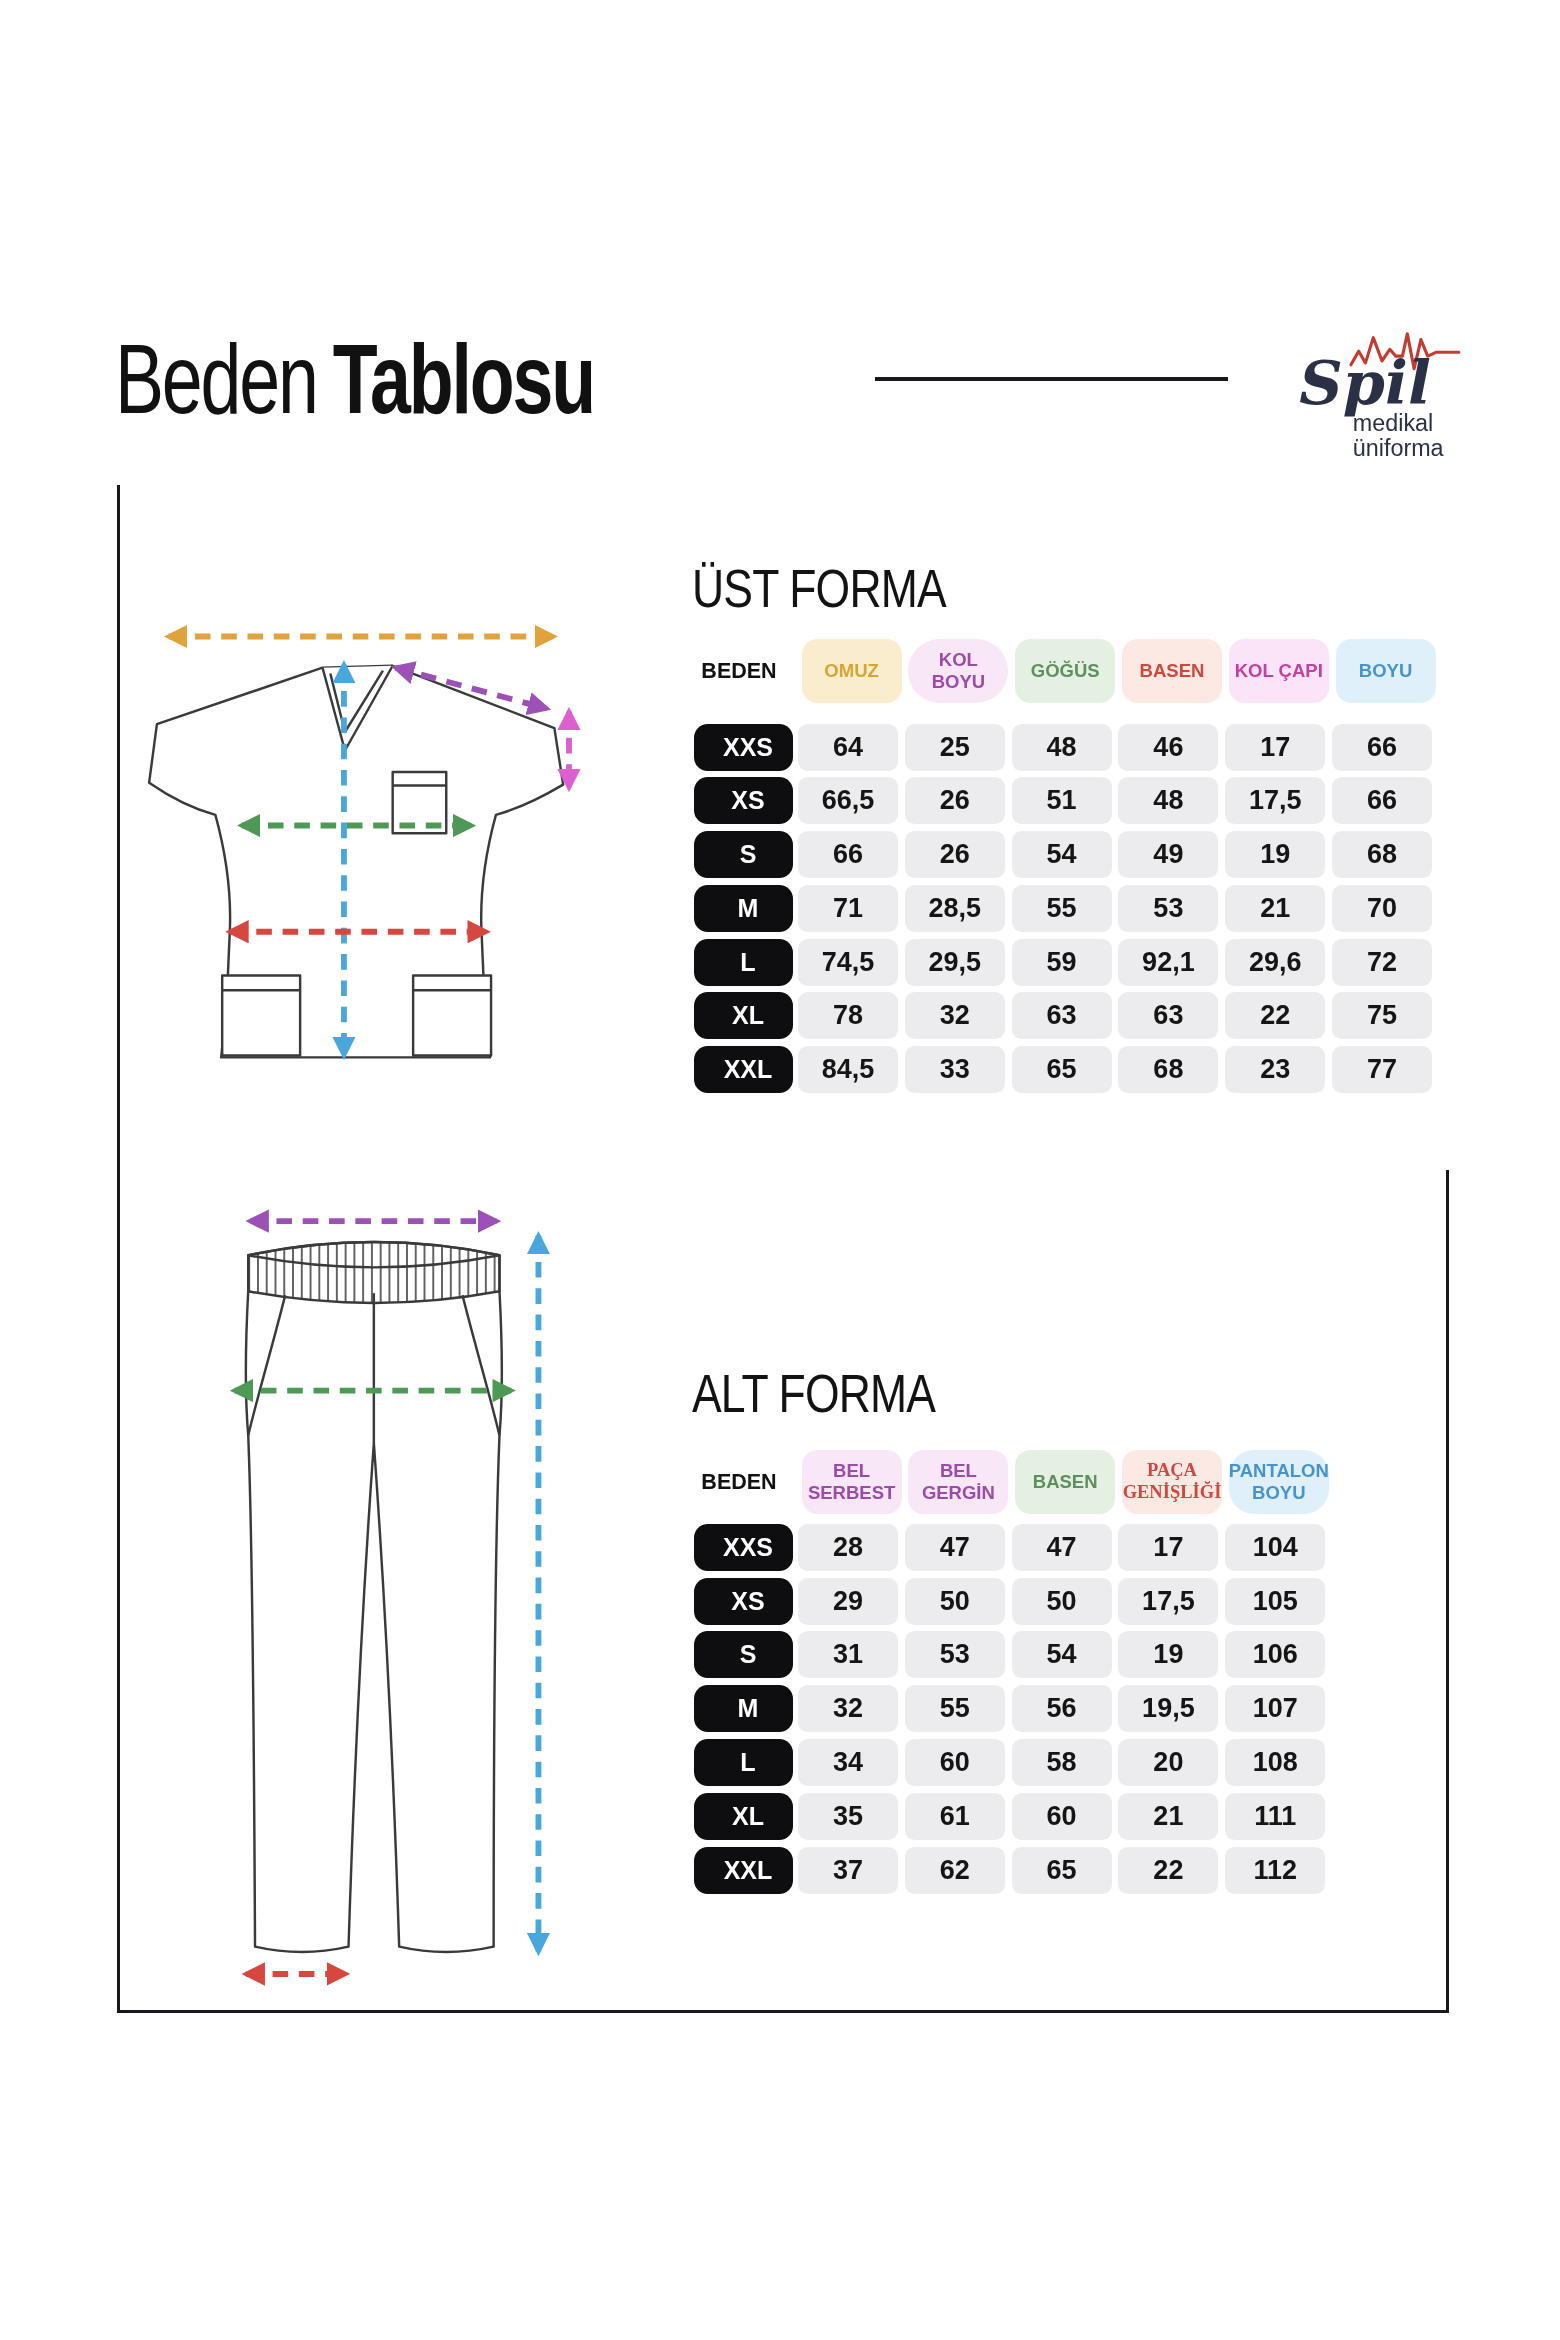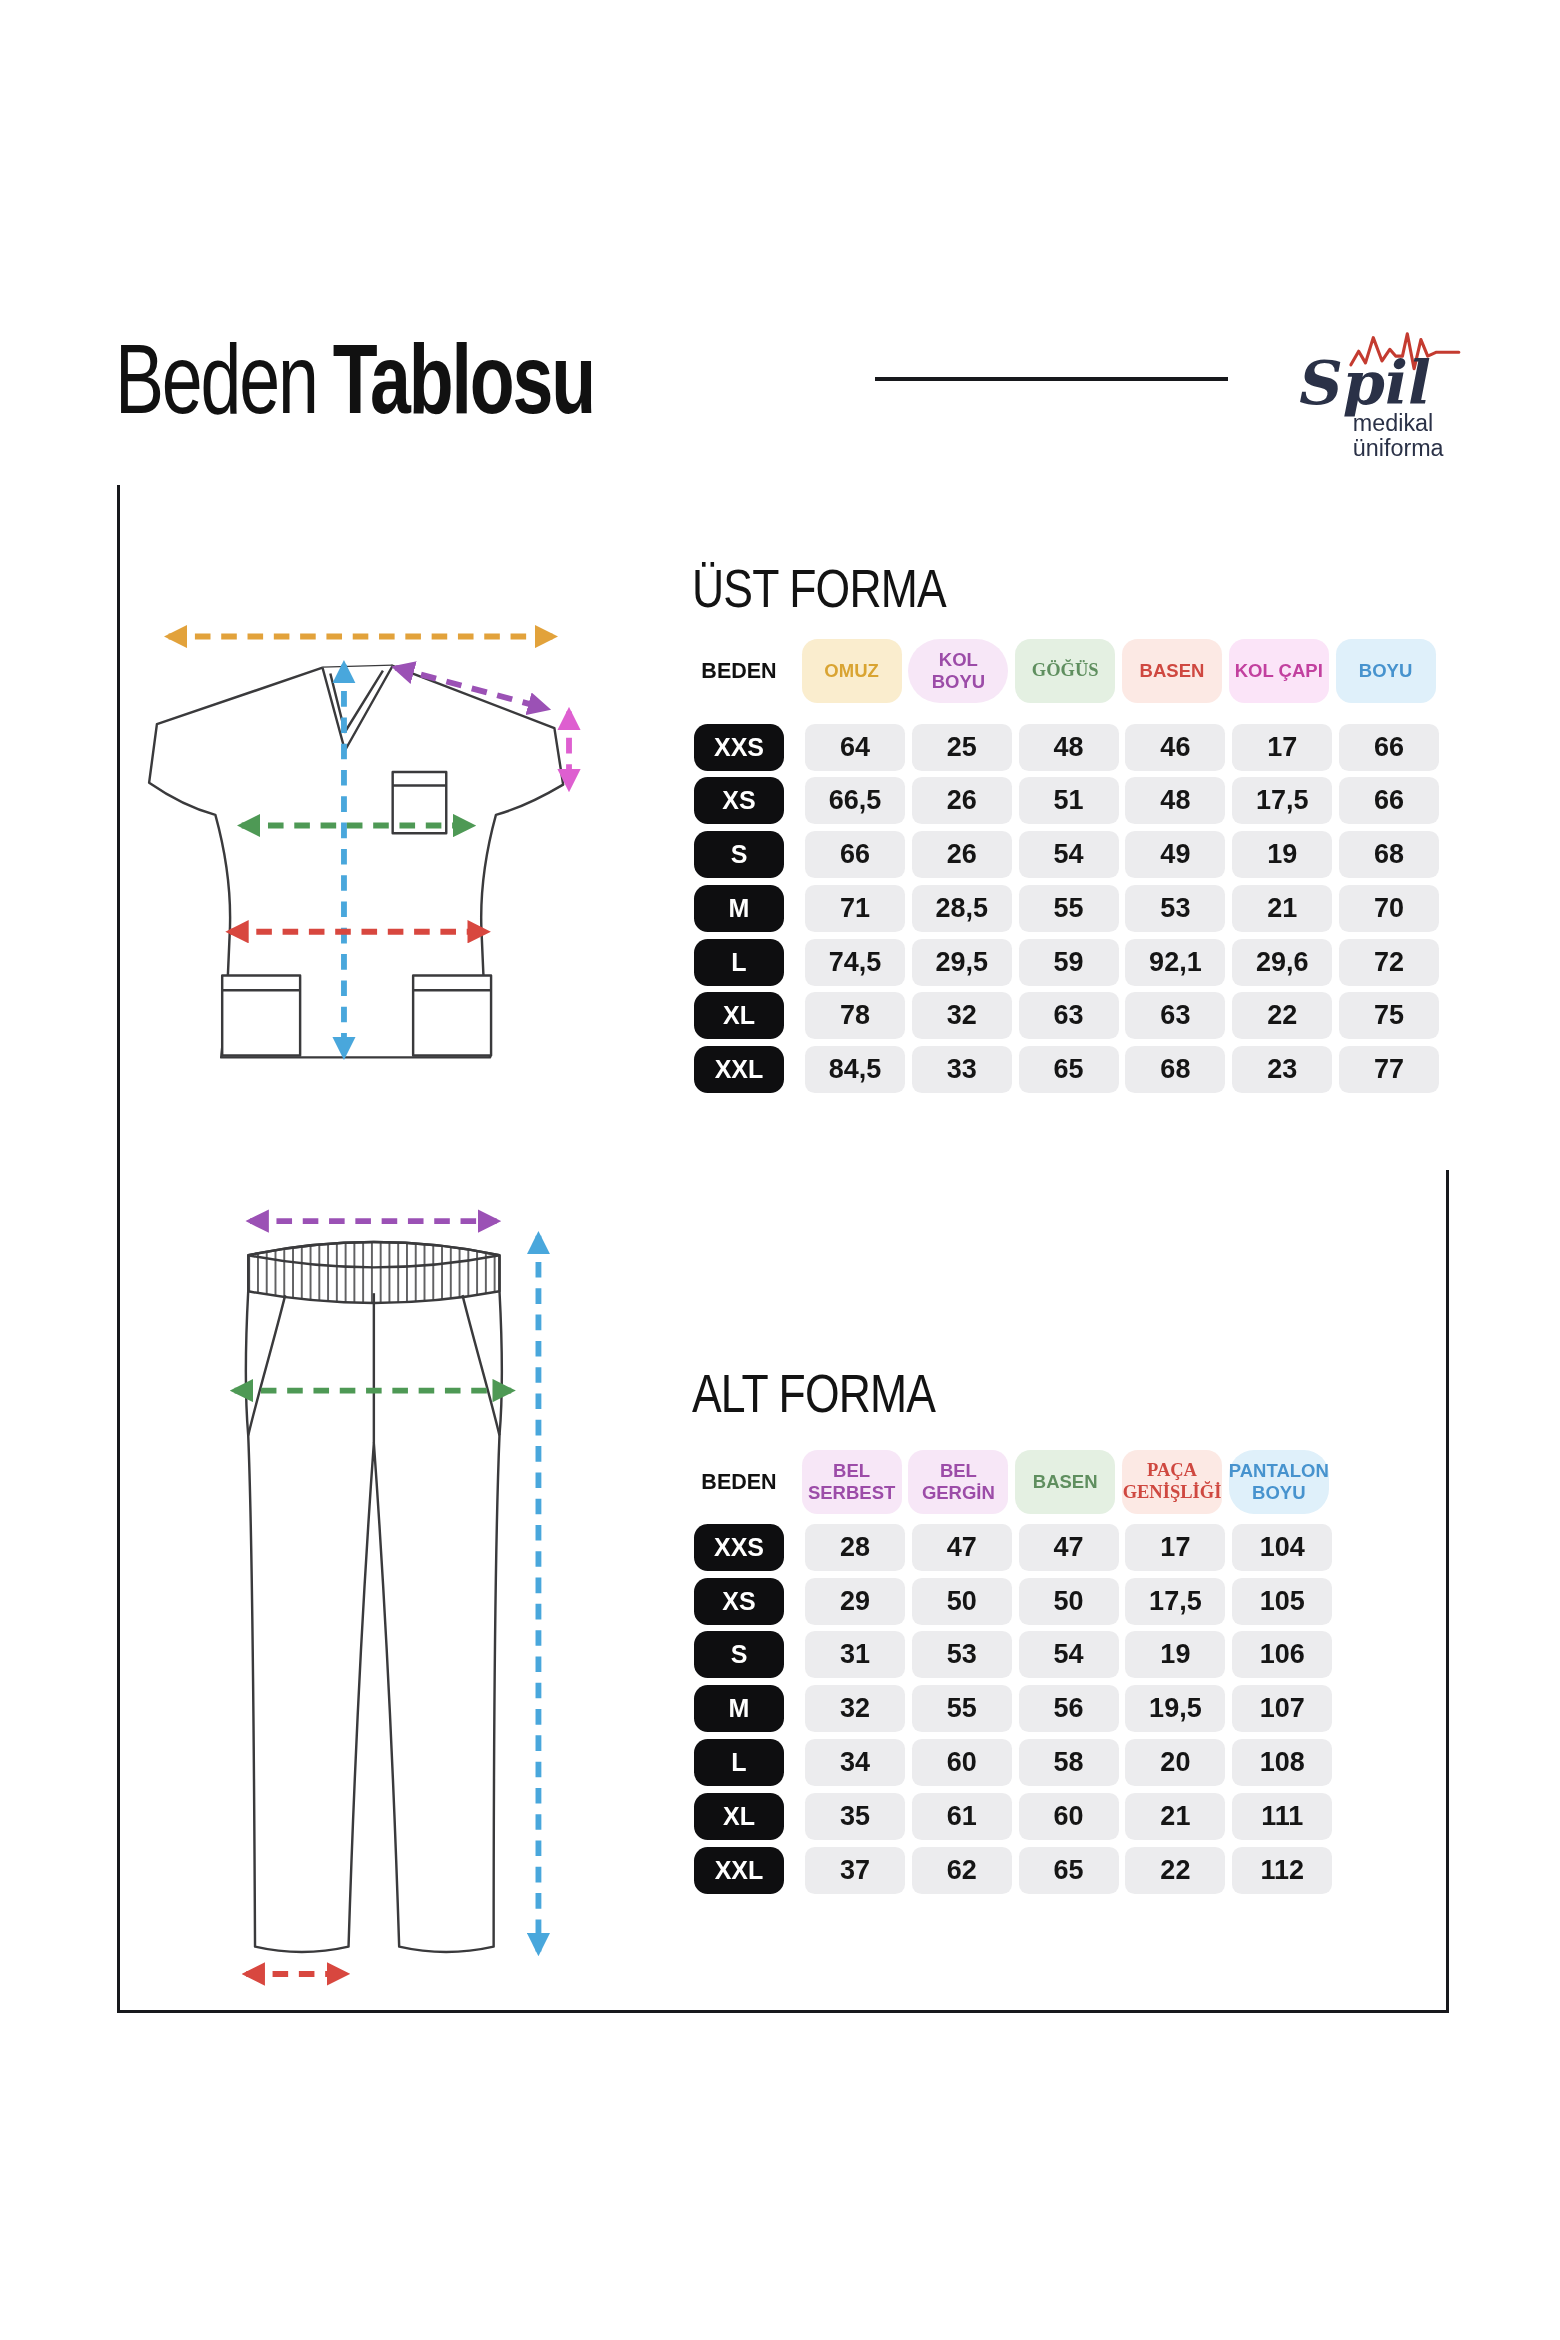--- a/index.html
+++ b/index.html
@@ -32,22 +32,22 @@
   #alt-table{left:694px;top:1450px;}
   .t-head{display:flex;height:64px;}
   .beden{width:90px;margin-right:17.6px;display:flex;align-items:center;justify-content:center;
          font-weight:700;font-size:21.5px;color:#111;}
   .chip{width:100px;margin-right:6.8px;border-radius:15.6px;display:flex;align-items:center;
         justify-content:center;text-align:center;font-weight:700;font-size:18.5px;
         line-height:1.18;white-space:pre-line;}
   #ust-table .t-rows{margin-top:20.5px;}
   #alt-table .t-rows{margin-top:9.8px;}
   .t-row{display:flex;height:47px;margin-bottom:6.8px;}
-  .size-pill{width:90px;margin-right:21px;background:#0e0e10;color:#ffffff;border-radius:13.7px;
-             display:flex;align-items:center;justify-content:center;font-weight:700;font-size:25px;}
+  .size-pill{width:90px;margin-right:5px;background:#0e0e10;color:#ffffff;border-radius:13.7px;
+             display:flex;align-items:center;justify-content:center;font-weight:700;font-size:25px;padding-left:9px;}
   .cell{width:100px;margin-right:6.8px;background:#ececee;border-radius:9.8px;
         display:flex;align-items:center;justify-content:center;font-weight:700;font-size:27px;color:#151515;}
 
   
   #top-svg{position:absolute;left:137px;top:619px;}
   #pants-svg{position:absolute;left:219px;top:1209px;}
 </style>
 </head>
 <body>
 
@@ -71,21 +71,21 @@
 
   <div class="section-title" id="ust-title">ÜST FORMA</div>
   <div class="section-title" id="alt-title">ALT FORMA</div>
 
   <div class="table" id="ust-table">
     <div class="t-head">
         <div class="beden">BEDEN</div>
         <div class="chip" style="background: rgb(250, 237, 206); color: rgb(217, 164, 50);">OMUZ</div>
         <div class="chip" style="background: rgb(247, 231, 247); color: rgb(156, 76, 168); border-radius: 32px;">KOL
 BOYU</div>
-        <div class="chip" style="background: rgb(228, 240, 226); color: rgb(95, 143, 95); font-family: Liberation Serif, serif;">GÖĞÜS</div>
+        <div class="chip" style="background: rgb(228, 240, 226); color: rgb(95, 143, 95);">GÖĞÜS</div>
         <div class="chip" style="background: rgb(252, 233, 228); color: rgb(207, 72, 64);">BASEN</div>
         <div class="chip" style="background: rgb(251, 228, 248); color: rgb(194, 64, 159);">KOL ÇAPI</div>
         <div class="chip" style="background: rgb(223, 240, 250); color: rgb(71, 147, 206);">BOYU</div>
       </div>
     <div class="t-rows">
         <div class="t-row">
           <div class="size-pill">XXS</div>
           <div class="cell">64</div>
           <div class="cell">25</div>
           <div class="cell">48</div>

